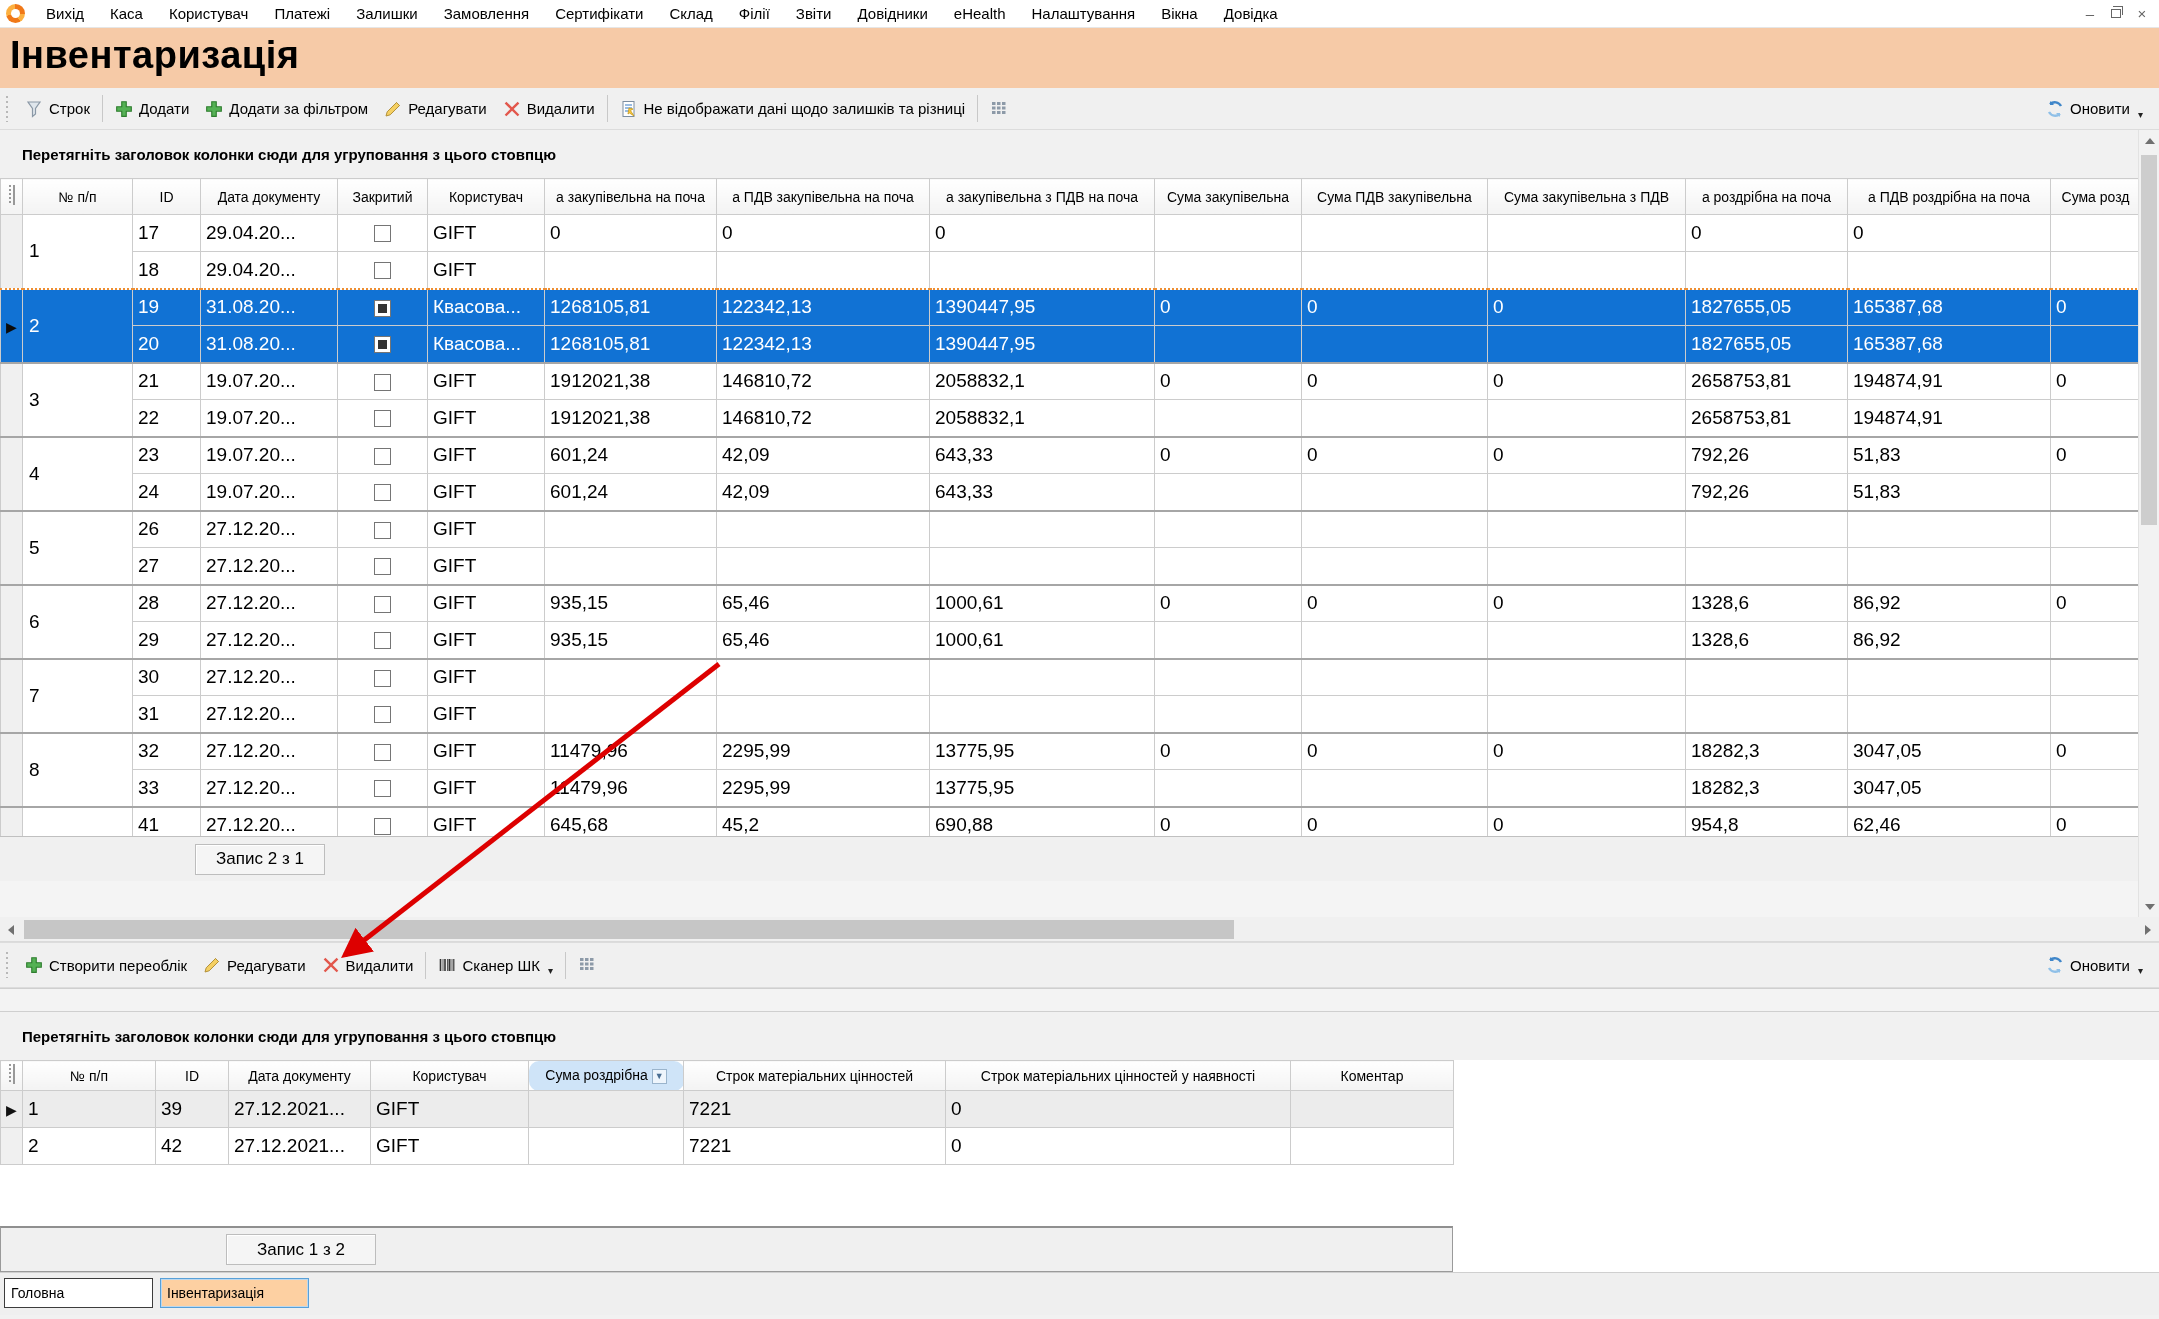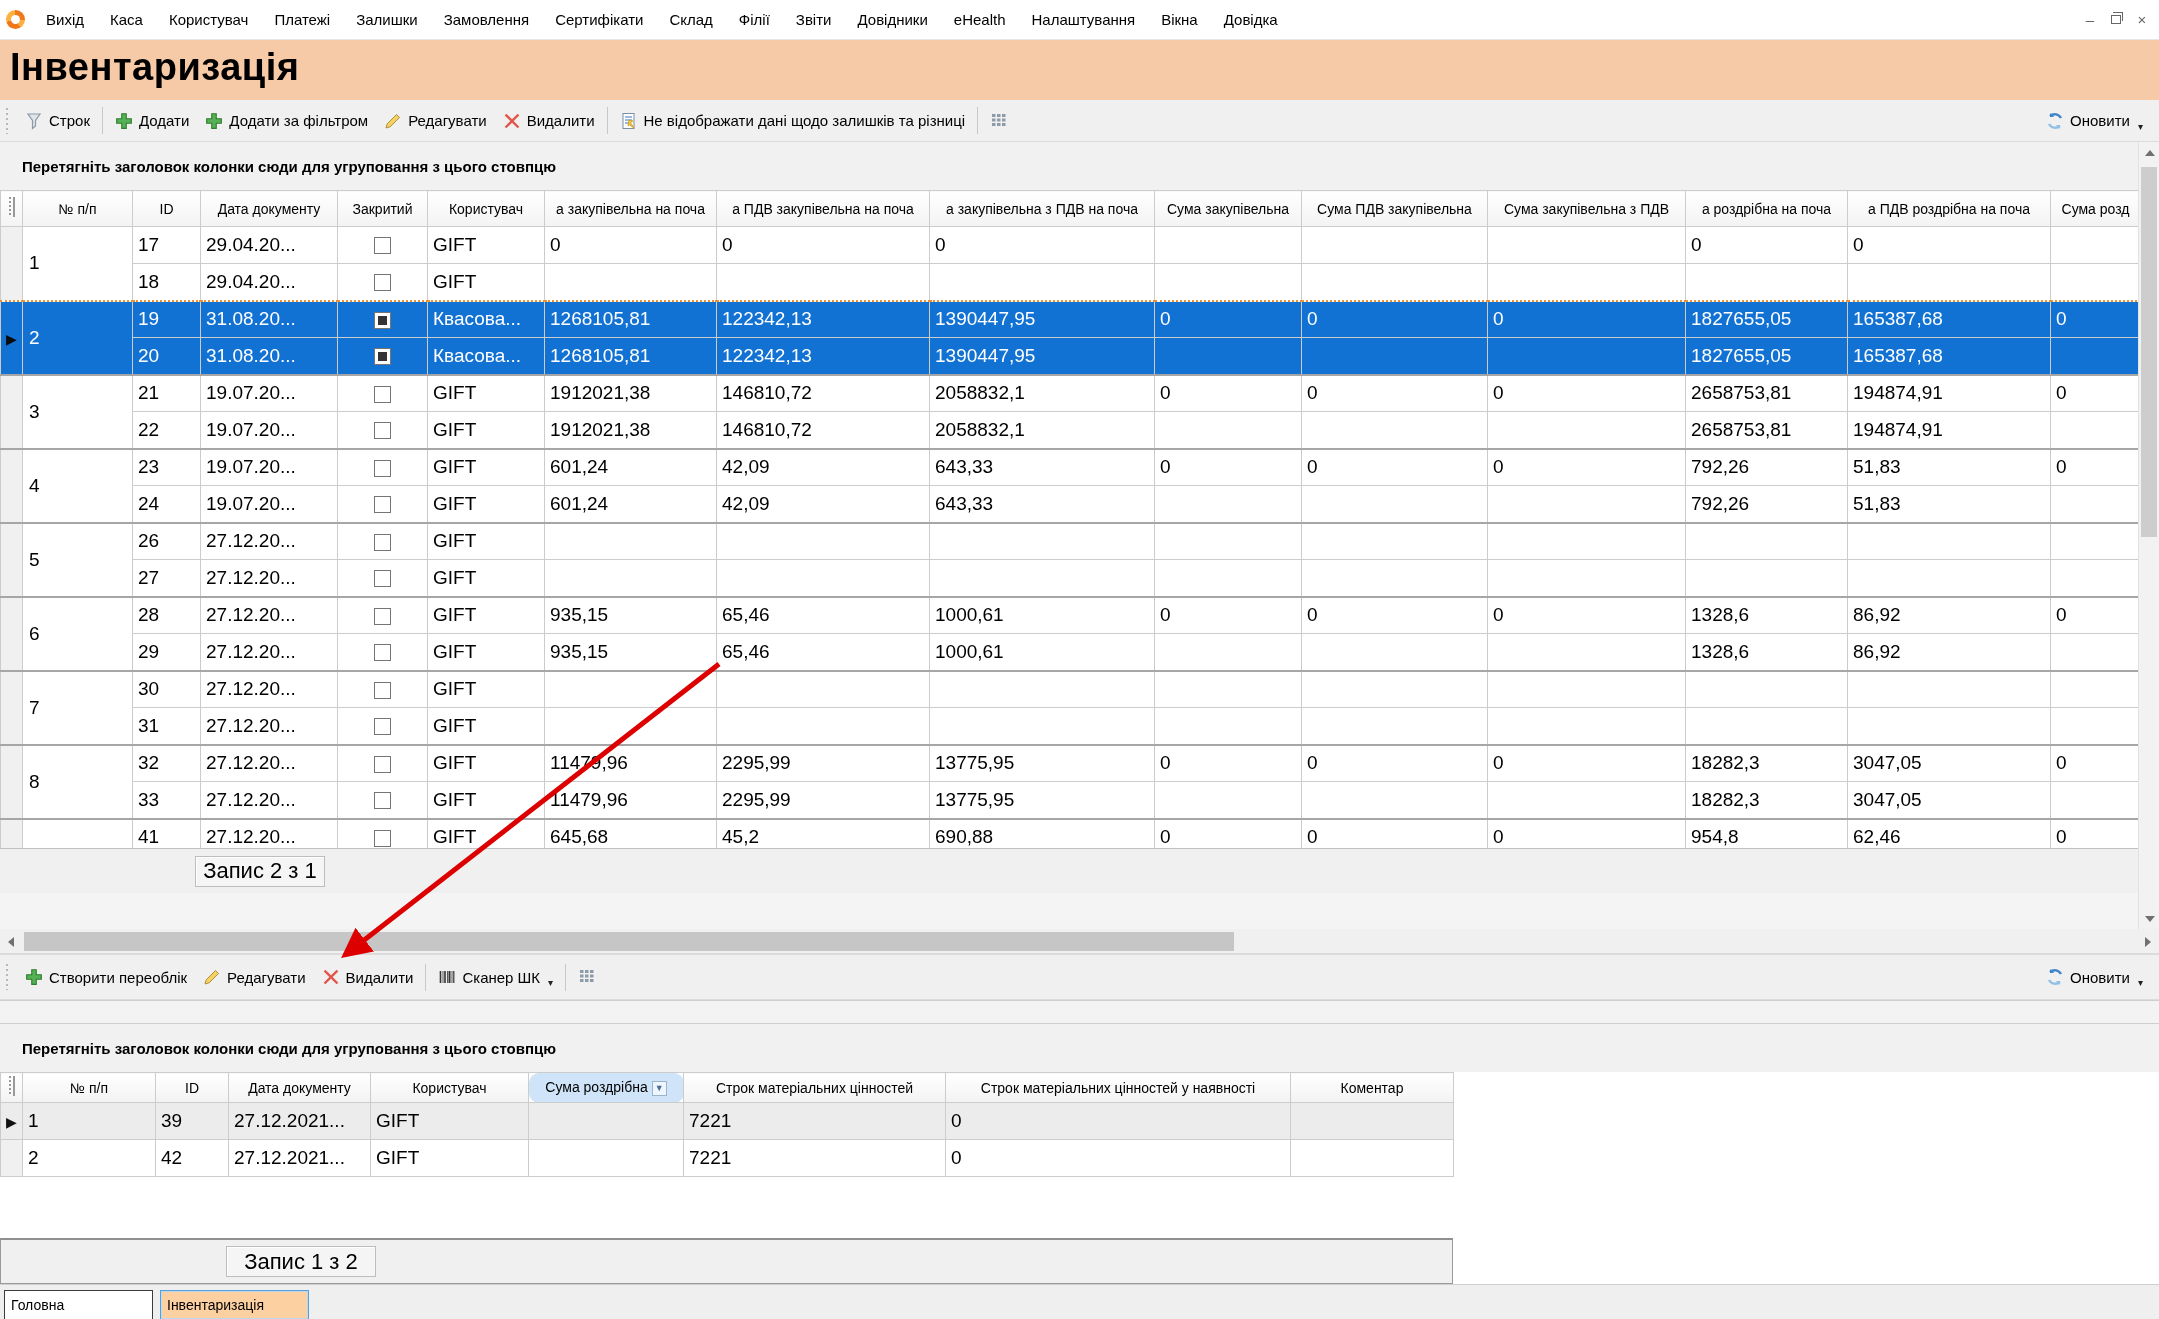--- a/index.html
+++ b/index.html
@@ -1,20 +1,20 @@
 <!DOCTYPE html>
 <html style="--sel: #1172d4; --title-bg: #f6caa7; --tab-bg: #fdd0a2; --arrow: #dd0000;"><head>
 <meta charset="utf-8">
 <style>
   * { margin:0; padding:0; box-sizing:border-box; }
   html,body { width:2159px; height:1319px; overflow:hidden; }
   body { font-family:"Liberation Sans","DejaVu Sans",sans-serif; background:#f1f1f1; position:relative; color:#000; }
 
   
-  .menubar { height:40px; background:#fff; display:flex; align-items:center; border-bottom:1px solid #e6e6e6; }
+  .menubar { height:28px; background:#fff; display:flex; align-items:center; border-bottom:1px solid #e6e6e6; }
   .applogo { width:19px; height:19px; margin:0 8px 0 6px; border-radius:50%;
     background:conic-gradient(#f07818 0 95deg,#fcb040 95deg 150deg,#f07818 150deg 255deg,#fcb040 255deg 360deg);
     position:relative; flex:0 0 auto; }
   .applogo::after { content:""; position:absolute; left:5px; top:5px; width:9px; height:9px; background:#fff; border-radius:50%; }
   .menu-items { display:flex; align-items:center; height:100%; }
   .menu-item { padding:0 13px; font-size:15px; line-height:27px; cursor:default; }
   .wincontrols { margin-left:auto; display:flex; align-items:center; gap:4px; padding-right:6px; }
   .winbtn { width:22px; height:20px; display:flex; align-items:center; justify-content:center; color:#666; font-size:15px; }
   .restore-glyph { position:relative; width:10px; height:9px; border:1px solid #666; background:#fff; }
   .restore-glyph::before { content:""; position:absolute; left:1px; top:-4px; width:9px; height:8px; border:1px solid #666; border-bottom:none; border-left:none; }
@@ -52,21 +52,21 @@
   tr.sel td.ind { background:var(--sel,#1172d4); }
   tr.sfirst td { border-top:2px dotted #ef8f33; }
   tr.slast td { border-bottom:2px dotted #ef8f33; }
   .rowarrow { color:#111; font-size:14px; }
   tr.sel .rowarrow { color:#0b0b0b; }
   .cb { display:inline-block; width:17px; height:17px; background:#fff; border:1px solid #757575; vertical-align:middle; }
   .cb.checked::after { content:""; display:block; width:9px; height:9px; margin:3px; background:#333; }
 
   .status-band { height:45px; background:#f0f0f0; border-top:1px solid #c0c0c0; display:flex; align-items:center; }
   .recbox { width:130px; height:31px; margin-left:195px; background:#f5f5f5; border:1px solid #bdbdbd; box-shadow:inset 1px 1px 0 #fff;
-    display:flex; align-items:center; justify-content:center; font-size:22px; }
+    display:flex; align-items:center; justify-content:center; font-size:17px; }
   .grid-filler { height:36px; background:#f4f4f4; }
 
   
   .vscroll { position:absolute; top:0; right:0; width:21px; height:787px; background:#f2f2f2; border-left:1px solid #e2e2e2; }
   .vthumb { position:absolute; left:2px; top:25px; width:16px; height:370px; background:#cdcdcd; }
   .varrow { position:absolute; left:0; width:21px; height:21px; display:flex; align-items:center; justify-content:center; }
   .tri-up { width:0; height:0; border:5px solid transparent; border-bottom:6px solid #707070; margin-top:-5px; }
   .tri-dn { width:0; height:0; border:5px solid transparent; border-top:6px solid #707070; margin-bottom:-5px; }
   .tri-lf { width:0; height:0; border:5px solid transparent; border-right:6px solid #707070; margin-left:-5px; }
   .tri-rt { width:0; height:0; border:5px solid transparent; border-left:6px solid #707070; margin-right:-5px; }

